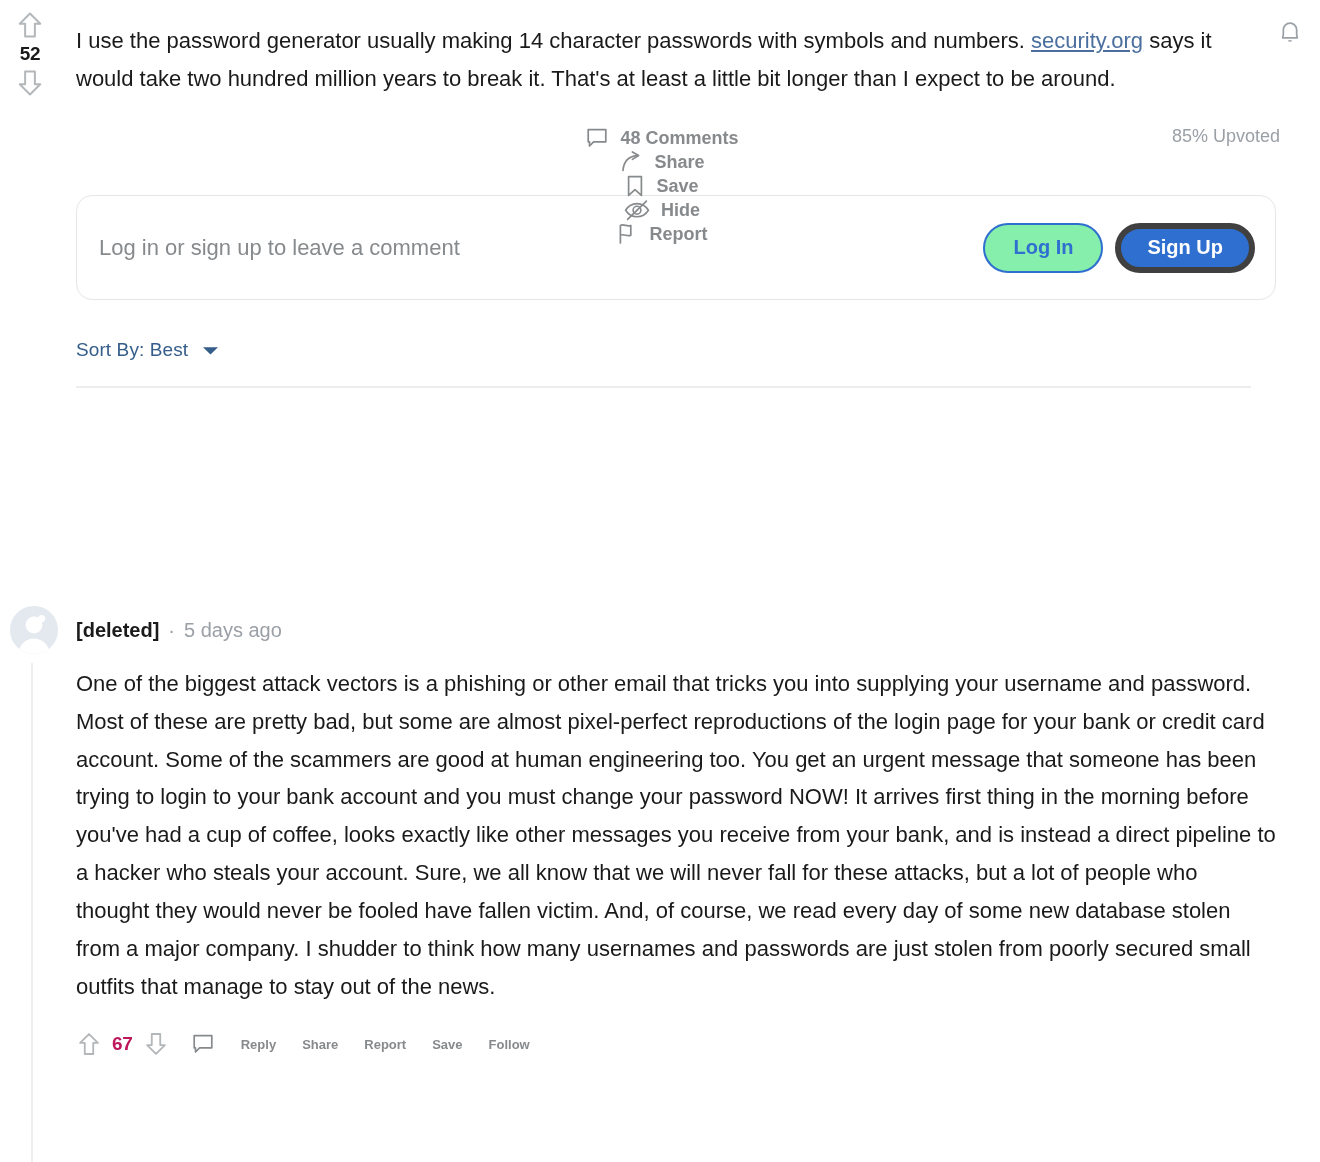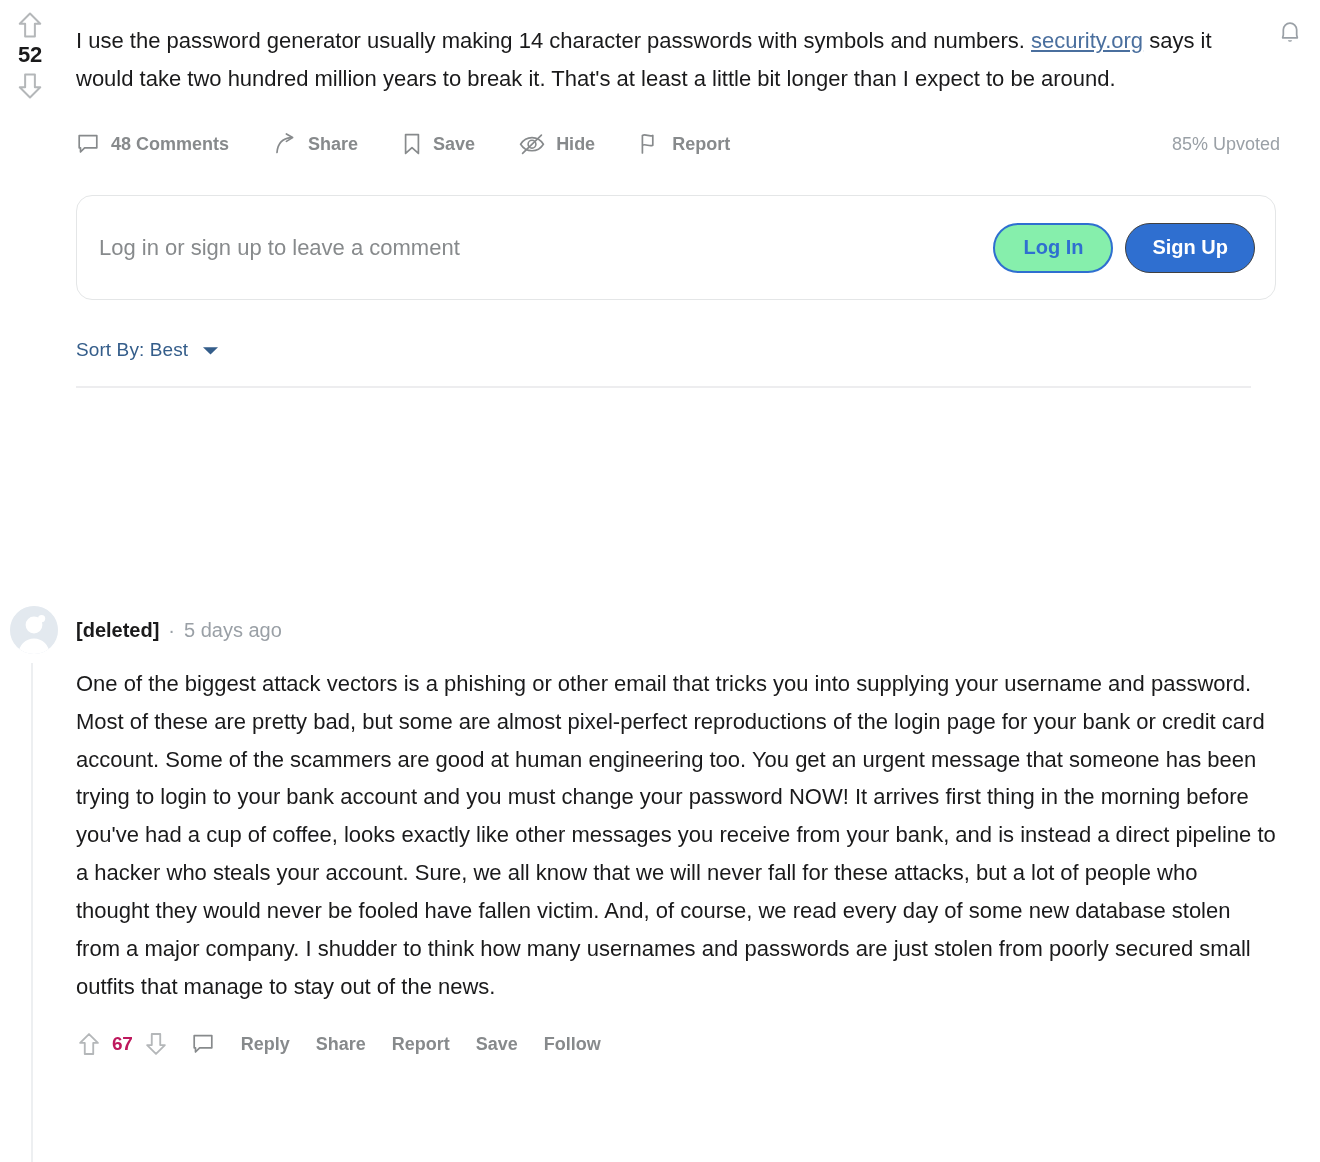--- a/index.html
+++ b/index.html
@@ -23,21 +23,21 @@
     position: absolute;
     left: 8px;
     top: 10px;
     width: 44px;
     display: flex;
     flex-direction: column;
     align-items: center;
   }
   .vote-arrow { width: 30px; height: 30px; display: block; cursor: pointer; }
   .vote-count {
-    font-size: 22px;
+    font-size: 19px;
     font-weight: bold;
     color: #1a1a1b;
     line-height: 1;
     margin: 4px 0 5px 0;
     letter-spacing: -0.2px;
   }
 
   
   .bell-btn {
     position: absolute;
@@ -92,20 +92,21 @@
     text-underline-offset: 2px;
   }
 
   
   .action-bar {
     display: flex;
     align-items: center;
     margin-top: 28px;
     height: 36px;
     position: relative;
+    flex-direction: column;
   }
   .action {
     display: flex;
     align-items: center;
     color: #878a8c;
     font-size: 18px;
     font-weight: bold;
     margin-right: 44px;
     cursor: pointer;
     white-space: nowrap;
@@ -150,21 +151,21 @@
     color: #2f6fd0;
     background: #86efac;
     border: 2px solid #2f6fd0;
     height: 50px;
     padding: 0 28px;
     margin-right: 12px;
   }
   .btn-signup {
     color: #fff;
     background: #2f6fd0;
-    border: 1px solid #404040;
+    border: 6px solid #404040;
     height: 50px;
     padding: 0 26px;
   }
 
   
   .sort-row {
     margin-top: 35px;
     display: flex;
     align-items: center;
     height: 30px;
@@ -225,21 +226,21 @@
     display: flex;
     align-items: center;
     height: 34px;
   }
   .c-vote { width: 26px; height: 26px; display: block; cursor: pointer; }
   .c-score {
     font-size: 19px; font-weight: bold; color: #be185d;
     margin: 16px 10px; letter-spacing: -0.2px;
   }
   .c-act {
-    font-size: 18px; font-weight: bold; color: #878a8c;
+    font-size: 13px; font-weight: bold; color: #878a8c;
     margin-left: 26px; cursor: pointer; white-space: nowrap;
   }
   .c-reply-icon { margin-left: 22px; display: flex; align-items: center; cursor: pointer; }
 </style>
 </head>
 <body>
 
 <div class="page">
 
   <div class="vote-rail">

